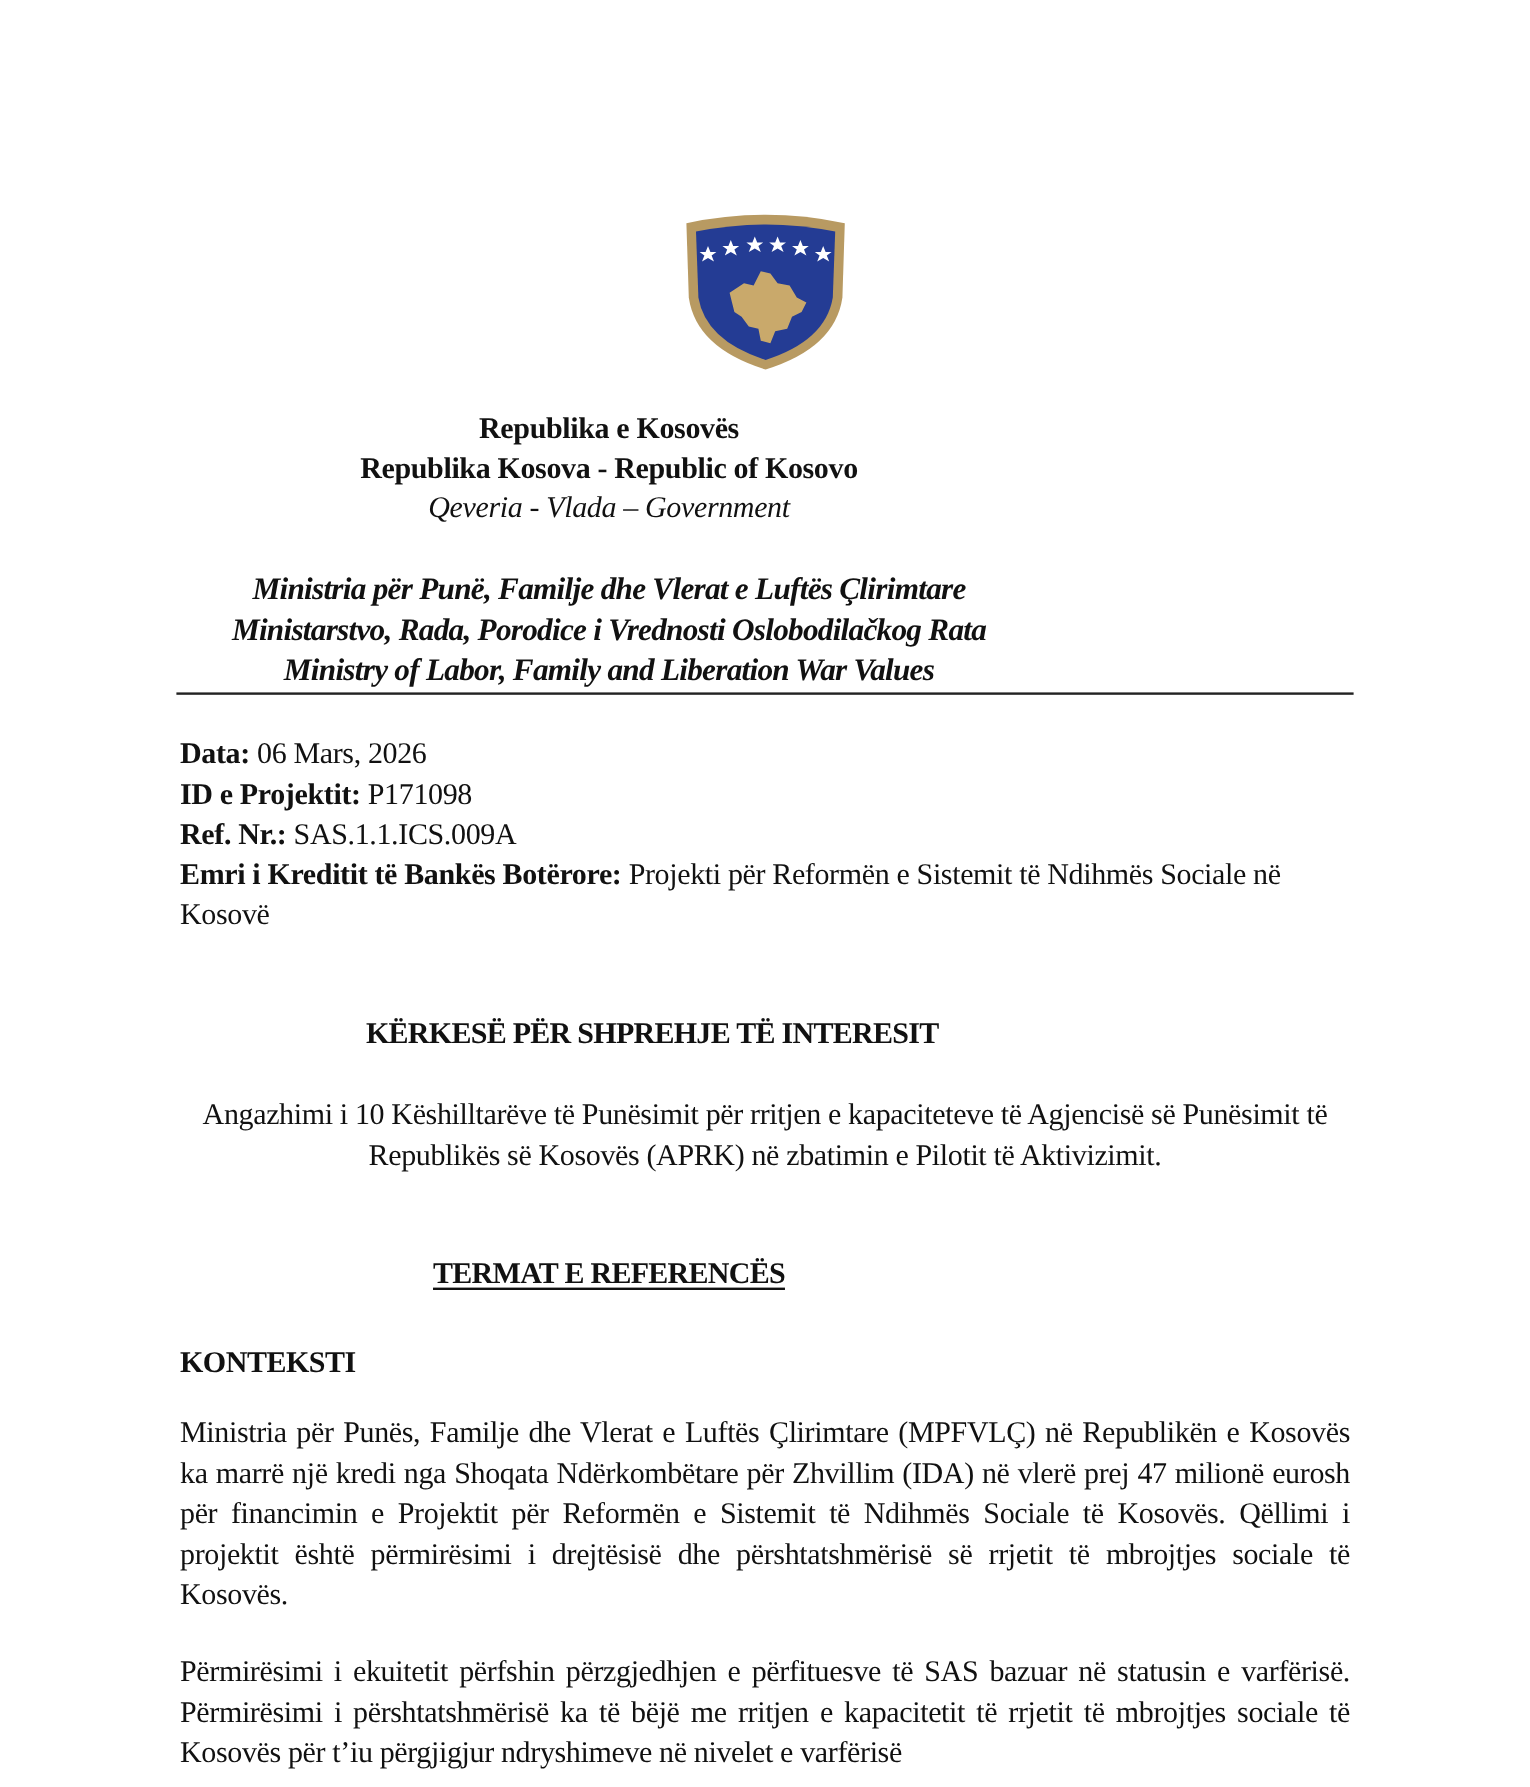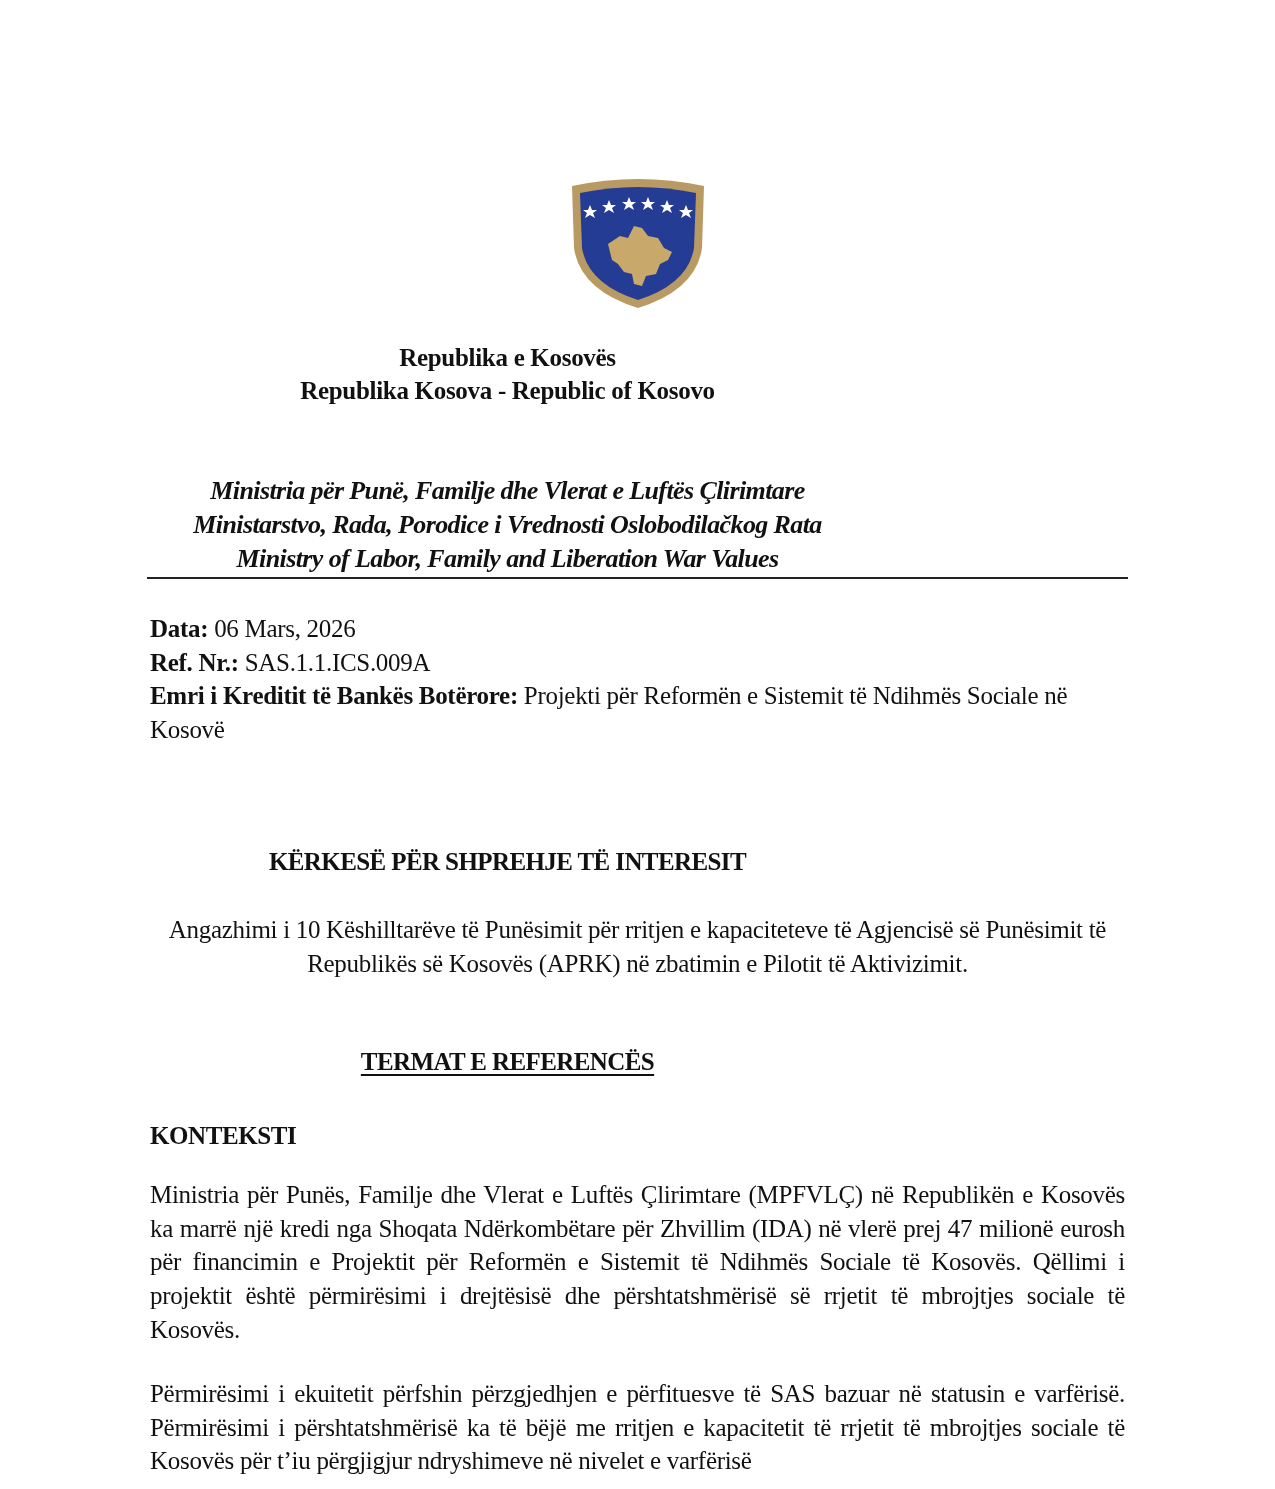--- a/index.html
+++ b/index.html
@@ -7,21 +7,21 @@
          font-family: "Liberation Serif", "DejaVu Serif", serif; color: #111; }
   .page { position: absolute; left: 0; top: 0; width: 1275px; height: 1489px; }
   .emblem { position: absolute; left: 568px; top: 178px; width: 140px; height: 132px; }
   .center { position: absolute; left: 0; width: 1015px; text-align: center; }
   .hdr1 { font-size: 25px; font-weight: bold; line-height: 33px; letter-spacing: -0.3px; }
   .hdr-it { font-size: 25px; font-style: italic; line-height: 33px; letter-spacing: -0.3px; }
   .min { font-size: 26px; font-style: italic; font-weight: bold; line-height: 34px; letter-spacing: -0.6px; }
   .rule { position: absolute; left: 147px; top: 577px; width: 981px; height: 0; border-top: 2px solid #222; }
   .meta { position: absolute; left: 150px; top: 612px; width: 960px; font-size: 25px; line-height: 33.5px; letter-spacing: -0.3px; }
   .meta b { font-weight: bold; margin-top: 48px; }
-  .title-kerkese { top: 845px; font-size: 25px; font-weight: bold; line-height: 34px; letter-spacing: -0.6px; }
+  .title-kerkese { top: 845px; font-size: 25px; font-weight: bold; line-height: 34px; letter-spacing: -0.6px; padding-left: 36px; }
   .subtitle { position: absolute; left: 150px; top: 913px; width: 975px; text-align: center; font-size: 25px; line-height: 34px; letter-spacing: -0.3px; }
   .termat { top: 1045px; font-size: 25px; font-weight: bold; line-height: 34px; letter-spacing: -0.6px; }
   .termat span { text-decoration: underline; text-underline-offset: 4px; }
   .kontekst { position: absolute; left: 150px; top: 1119px; font-size: 25px; font-weight: bold; line-height: 34px; letter-spacing: -0.4px; }
   .para { position: absolute; left: 150px; width: 975px; font-size: 25px; line-height: 33.7px; text-align: justify; letter-spacing: -0.3px; }
   .p1 { top: 1178px; }
   .p2 { top: 1377px; }
 </style>
 </head>
 <body>
@@ -37,29 +37,31 @@
       <polygon points="61,19 63,24 68,24 64,27 66,32 61,29 56,32 58,27 54,24 59,24"></polygon>
       <polygon points="80,19 82,24 87,24 83,27 85,32 80,29 75,32 77,27 73,24 78,24"></polygon>
       <polygon points="99,22 101,27 106,27 102,30 104,35 99,32 94,35 96,30 92,27 97,27"></polygon>
       <polygon points="118,27 120,32 125,32 121,35 123,40 118,37 113,40 115,35 111,32 116,32"></polygon>
     </g>
     <path d="M40 66 L52 58 L60 60 L66 48 L74 50 L80 58 L90 60 L96 70 L104 74 L100 82 L92 86 L88 96 L78 98 L74 108 L66 106 L64 96 L56 94 L50 86 L44 82 L42 74 Z" fill="#c9a96b"></path>
   </svg>
 
   <div class="center hdr1" style="top:341px">Republika e Kosovës</div>
   <div class="center hdr1" style="top:374px">Republika Kosova - Republic of Kosovo</div>
+  <div class="center hdr-it" style="top:407px">Qeveria - Vlada – Government</div>
 
   <div class="center min" style="top:474px">Ministria për Punë, Familje dhe Vlerat e Luftës Çlirimtare</div>
   <div class="center min" style="top:542px">Ministry of Labor, Family and Liberation War Values</div>
   <div class="center min" style="top:508px">Ministarstvo, Rada, Porodice i Vrednosti Oslobodilačkog Rata</div>
 
   <div class="rule"></div>
 
   <div class="meta">
     <div><b>Data:</b><span> 06 Mars, 2026</span></div>
+    <div><b>ID e Projektit:</b><span> P171098</span></div>
     <div><b>Ref. Nr.:</b><span> SAS.1.1.ICS.009A</span></div>
     <div><b>Emri i Kreditit të Bankës Botërore:</b><span> Projekti për Reformën e Sistemit të Ndihmës Sociale në Kosovë</span></div>
   </div>
 
   <div class="center title-kerkese">KËRKESË PËR SHPREHJE TË INTERESIT</div>
 
   <div class="subtitle">Angazhimi i 10 Këshilltarëve të Punësimit për rritjen e kapaciteteve të Agjencisë së Punësimit të Republikës së Kosovës (APRK) në zbatimin e Pilotit të Aktivizimit.</div>
 
   <div class="center termat"><span>TERMAT E REFERENCËS</span></div>
 

